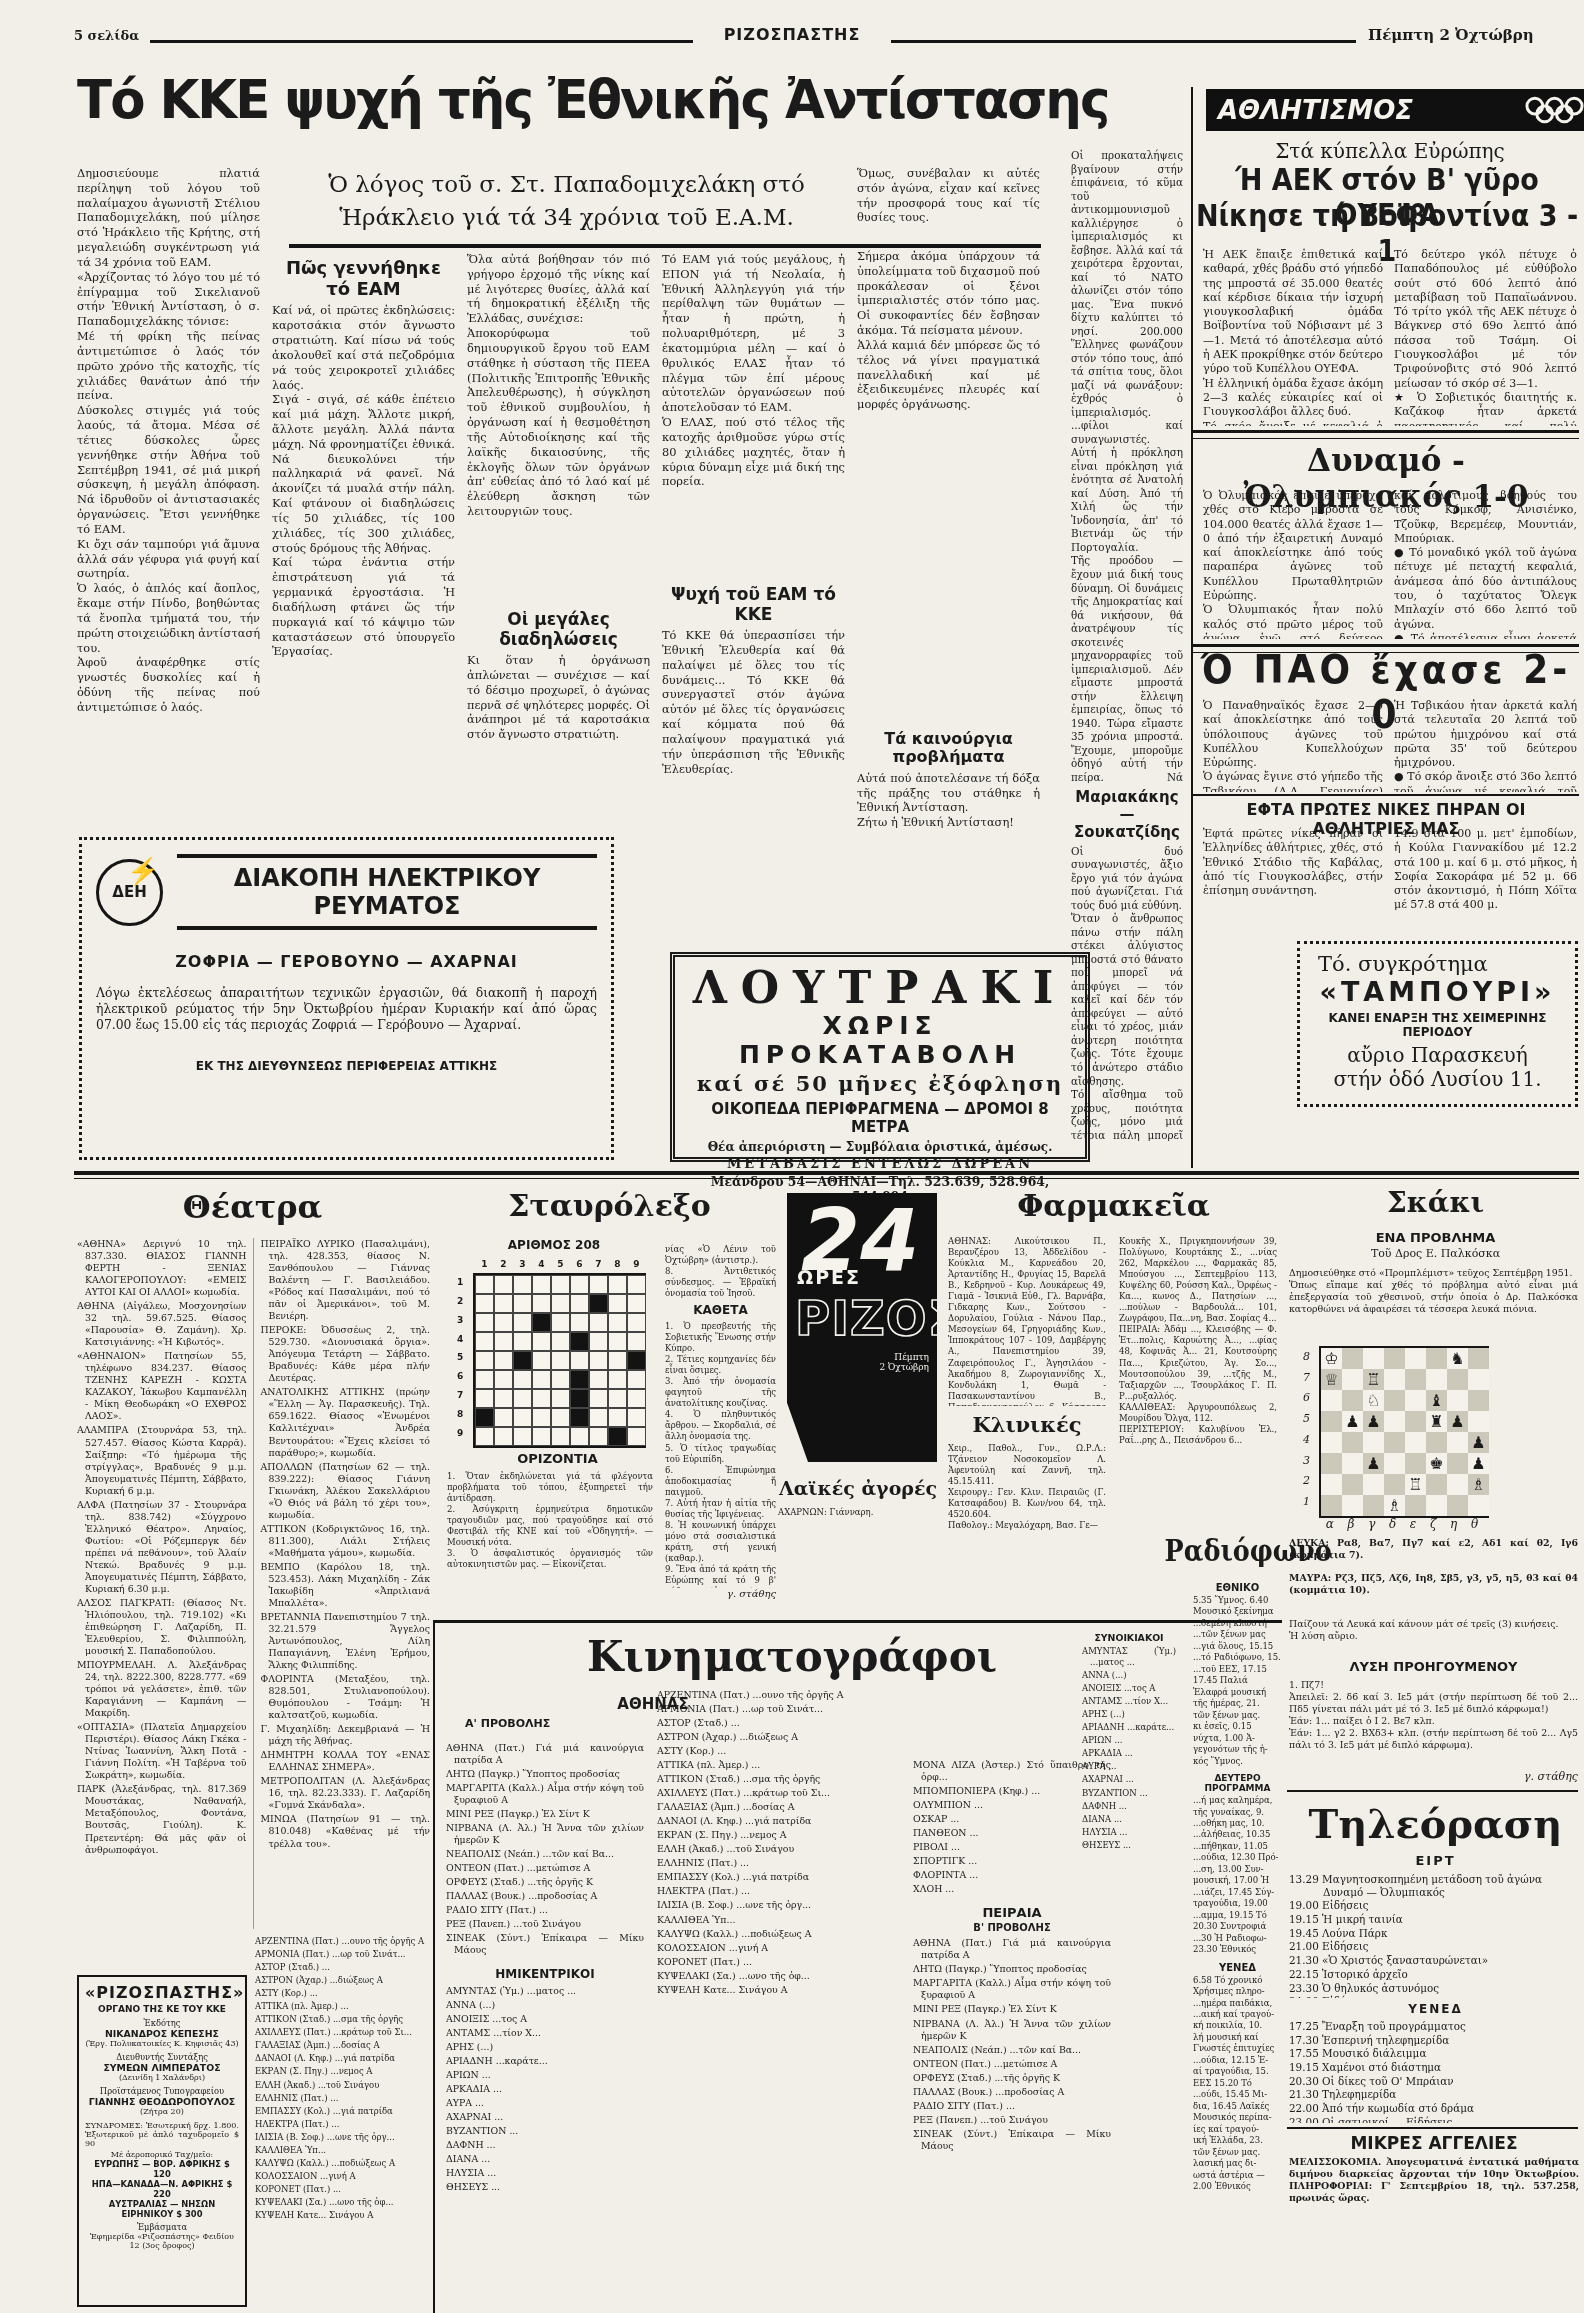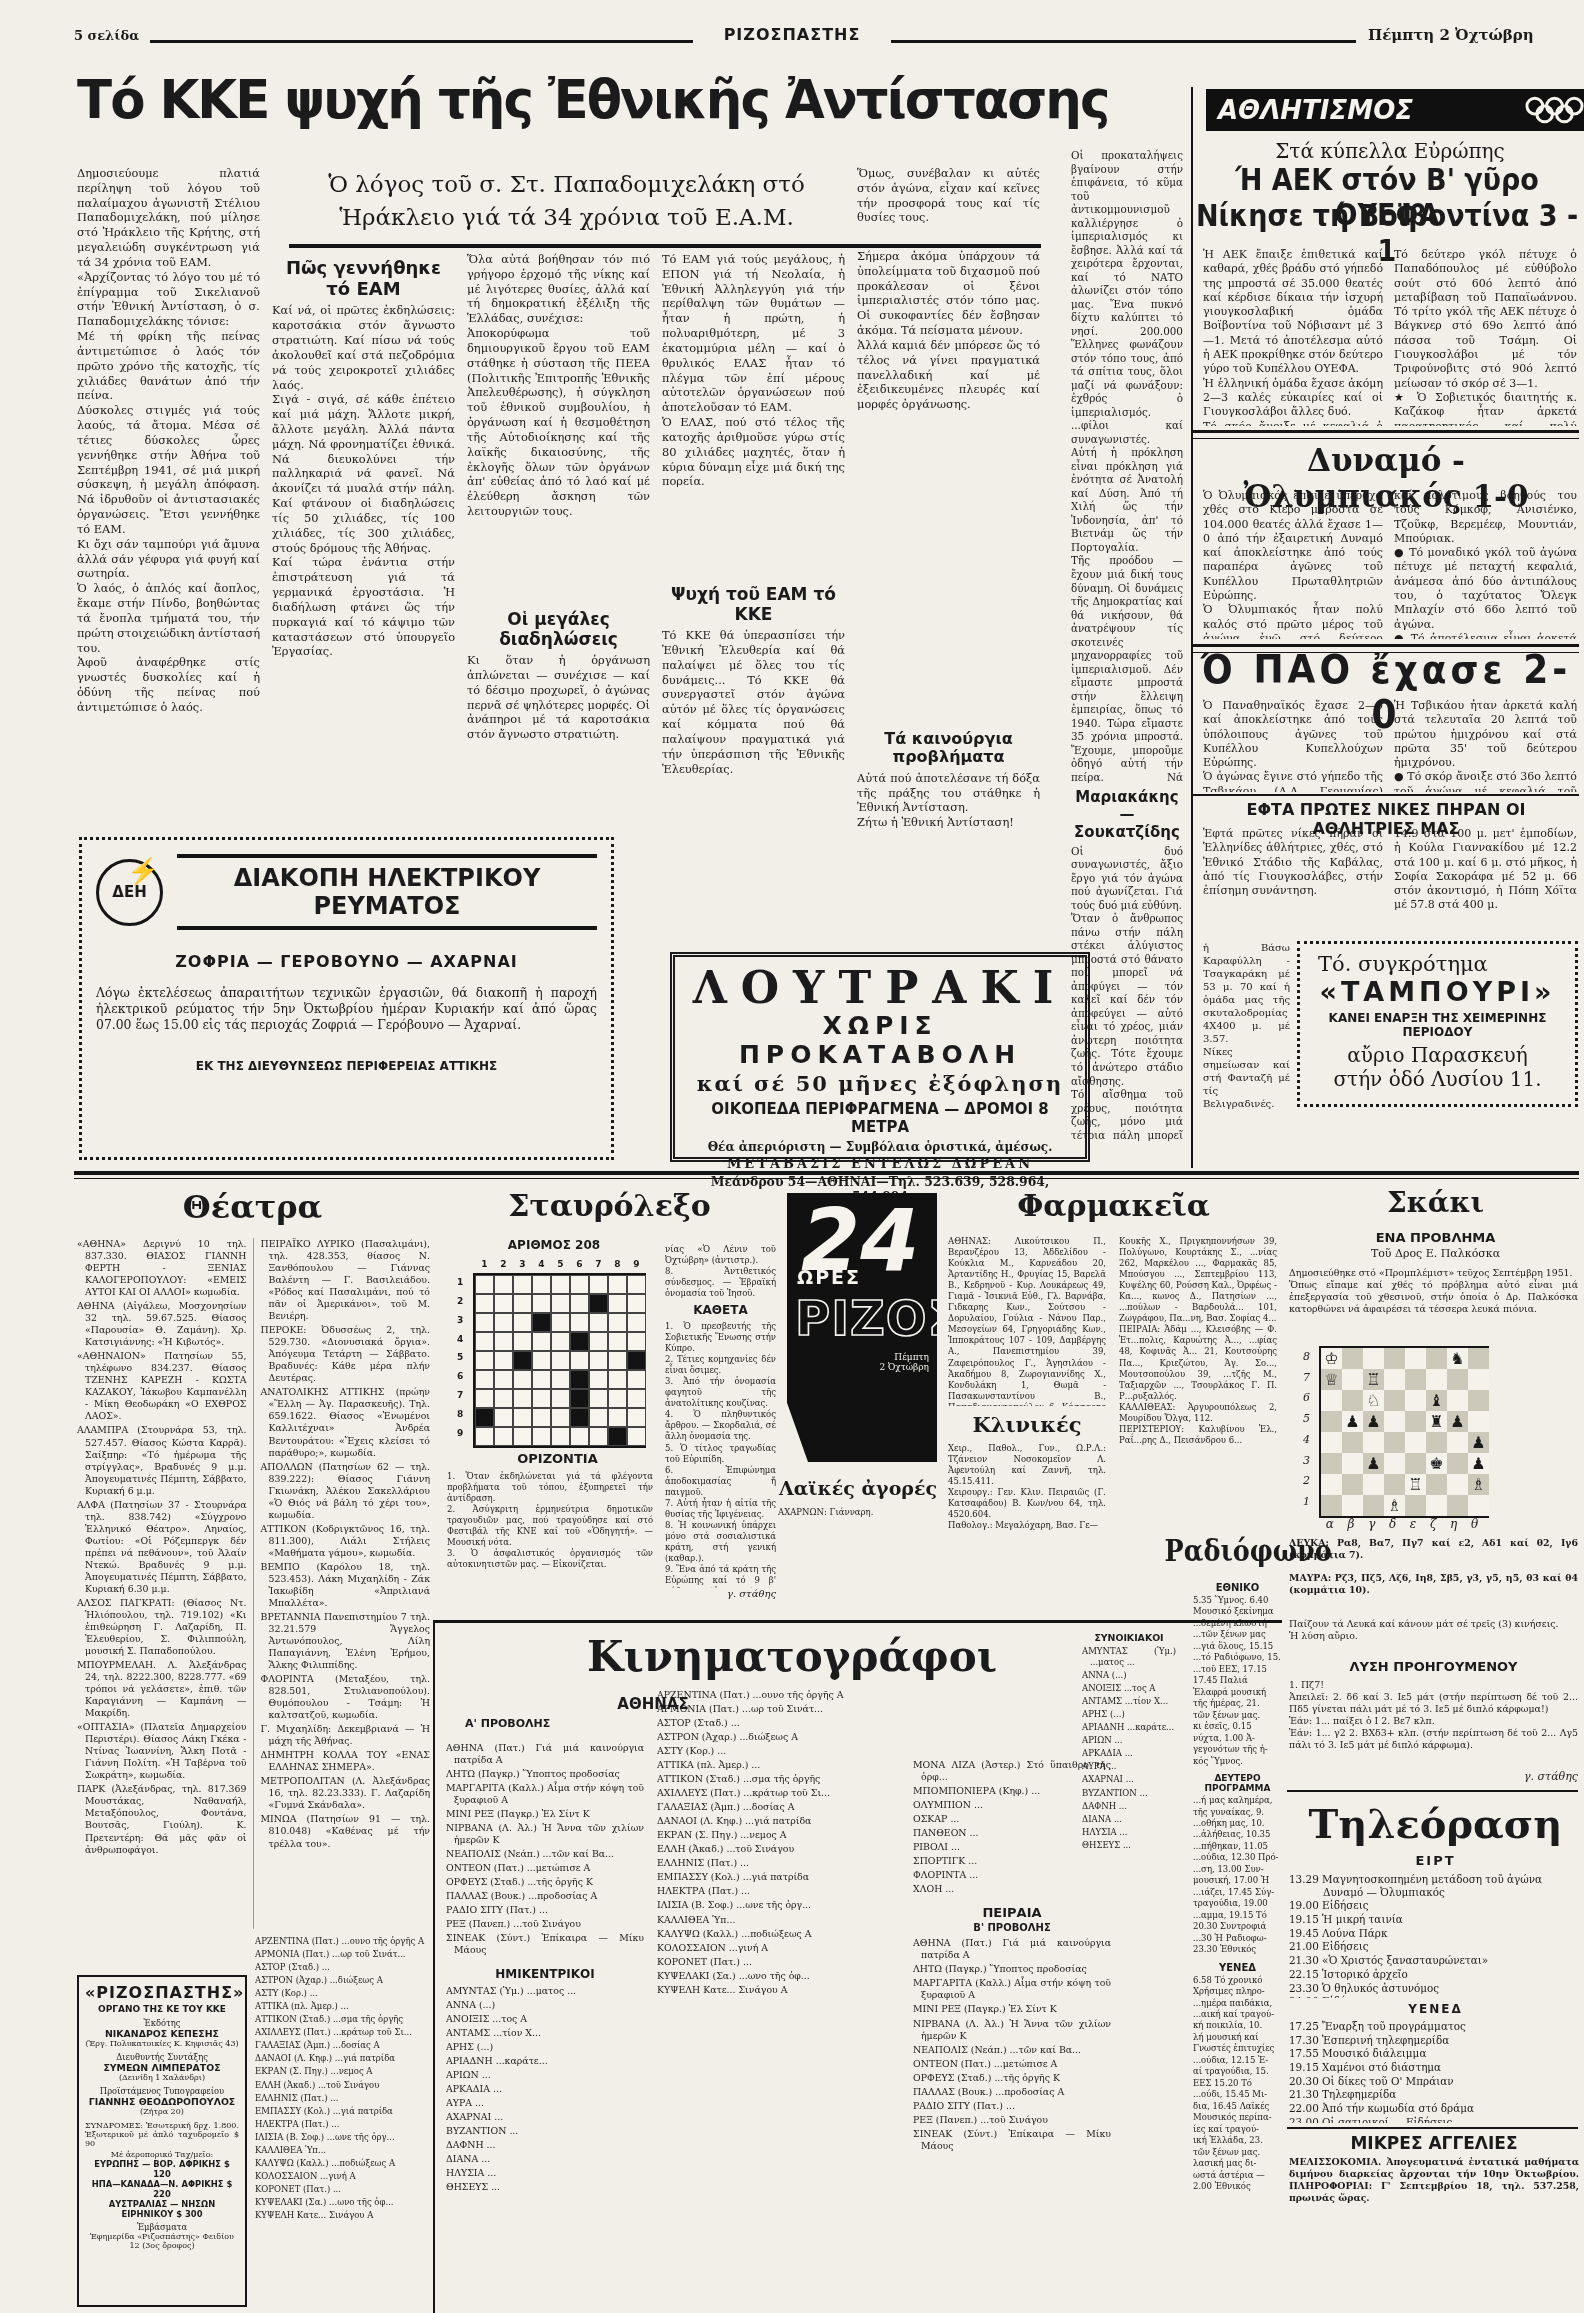--- a/index.html
+++ b/index.html
@@ -159,22 +159,20 @@
   Ὁ Παναθηναϊκός στάθηκε καλά στό γήπεδο, στά πρῶτα 20 λεπτά τοῦ ἀγώνα.</div>
   <div class="blk body" style="left:1394px;top:699px;width:183px;height:93px;font-size:11px;">  Ἡ Τσβικάου ἦταν ἀρκετά καλή στά τελευταῖα 20 λεπτά τοῦ πρώτου ἡμιχρόνου καί στά πρῶτα 35' τοῦ δεύτερου ἡμιχρόνου.
   ● Τό σκόρ ἄνοιξε στό 36ο λεπτό τοῦ ἀγώνα μέ κεφαλιά τοῦ Ζικόφσκυ.
   Ὁ Ντίτς μέ πέναλτυ στό 59ο λεπτό, ἔκλεισε τό σκόρ σέ 2—0.
   ● Ὁ Λιβαθινός σουτάρισε στό ὁριζόντιο δοκάρι τοῦ Κρόϋ, στό 87ο λεπτό.</div>
 
   <div class="blk" style="left:1193px;top:794px;width:386px;height:4px;border-top:2px solid #151515;"></div>
   <div class="blk sans" style="left:1193px;top:800px;width:386px;text-align:center;font-size:16px;font-weight:bold;">ΕΦΤΑ ΠΡΩΤΕΣ ΝΙΚΕΣ ΠΗΡΑΝ ΟΙ ΑΘΛΗΤΡΙΕΣ ΜΑΣ</div>
   <div class="blk body" style="left:1203px;top:827px;width:180px;height:109px;font-size:11px;">  Ἑφτά πρῶτες νίκες πῆραν οἱ Ἑλληνίδες ἀθλήτριες, χθές, στό Ἐθνικό Στάδιο τῆς Καβάλας, ἀπό τίς Γιουγκοσλάβες, στήν ἐπίσημη συνάντηση.</div>
   <div class="blk body" style="left:1394px;top:827px;width:183px;height:109px;font-size:11px;">  14.9 στά 100 μ. μετ' ἐμποδίων, ἡ Κούλα Γιαννακίδου μέ 12.2 στά 100 μ. καί 6 μ. στό μῆκος, ἡ Σοφία Σακοράφα μέ 52 μ. 66 στόν ἀκοντισμό, ἡ Πόπη Χόϊτα μέ 57.8 στά 400 μ.</div>
-  <div class="blk body" style="left:1203px;top:941px;width:87px;height:220px;font-size:10px;">ἡ Βάσω Καραφύλλη - Τσαγκαράκη μέ 53 μ. 70 καί ἡ ὁμάδα μας τῆς σκυταλοδρομίας 4Χ400 μ. μέ 3.57.
-  Νίκες σημείωσαν καί στή Φανταζῆ μέ τίς Βελιγραδινές.</div>
 
   <div class="blk dotbox" style="left:1297px;top:941px;width:281px;height:166px;box-sizing:border-box;padding:8px 10px;text-align:center;">
     <div style="font-size:21px;text-align:left;padding-left:8px;">Τό. συγκρότημα</div>
     <div class="sans" style="font-size:27px;font-weight:bold;letter-spacing:4px;">«ΤΑΜΠΟΥΡΙ»</div>
     <div class="sans" style="font-size:12px;font-weight:bold;margin-top:4px;">ΚΑΝΕΙ ΕΝΑΡΞΗ ΤΗΣ ΧΕΙΜΕΡΙΝΗΣ ΠΕΡΙΟΔΟΥ</div>
     <div style="font-size:20px;margin-top:4px;">αὔριο Παρασκευή</div>
     <div style="font-size:20px;">στήν ὁδό Λυσίου 11.</div>
   </div>
 
   <div class="blk rule" style="left:74px;top:1171px;width:1505px;height:4px;"></div>

